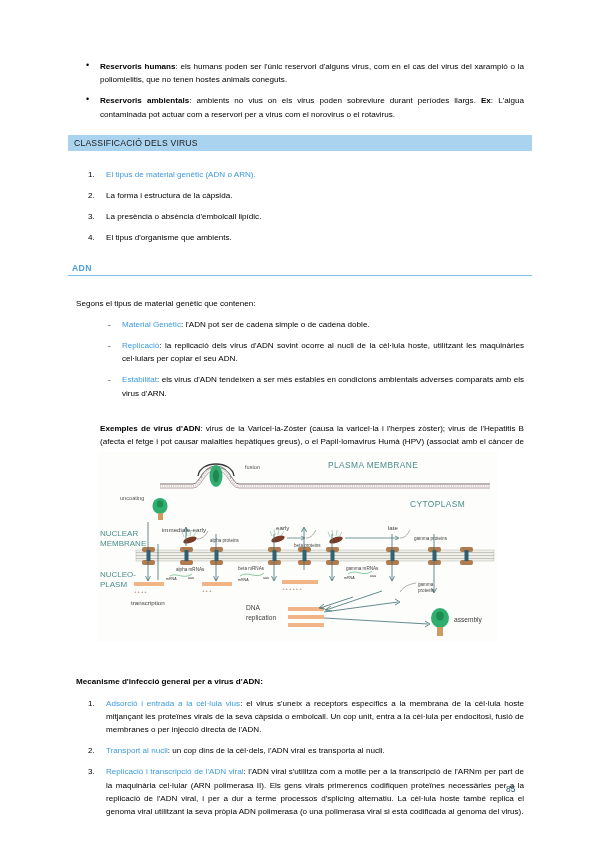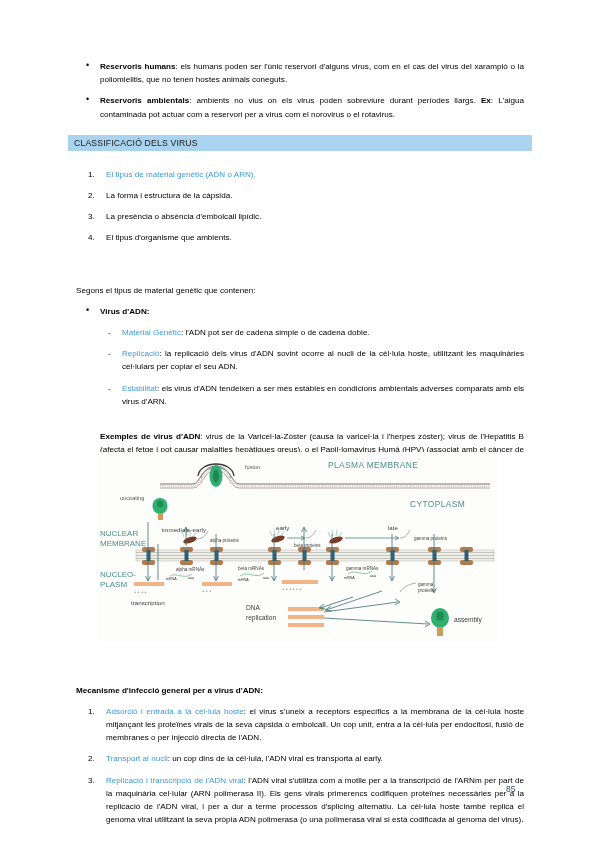--- a/index.html
+++ b/index.html
@@ -172,28 +172,26 @@
 
     <ol class="num">
       <li><span class="blue">El tipus de material genètic (ADN o ARN).</span></li>
       <li><span>La forma i estructura de la càpsida.</span></li>
       <li><span>La presència o absència d'embolcall lipídic.</span></li>
       <li><span> El tipus d'organisme que ambients.</span></li>
     </ol>
 
     <div class="gap-l"></div>
 
+    <div class="h-sub">ADN</div>
 
     <div class="gap-m"></div>
 
     <p>Segons el tipus de material genètic que contenen:</p>
 
-    <ul class="bul">
-      <li class="b"><span>Virus d'ADN:</span></li>
-    </ul>
 
     <div class="indent1">
       <ul class="dash">
         <li>
           <span class="blue">Material Genètic</span><span>: l'ADN pot ser de cadena simple o de cadena doble.</span>
         </li>
         <li>
           <span class="blue">Replicació</span><span>: la replicació dels virus d'ADN sovint ocorre al nucli de la cèl·lula hoste, utilitzant les maquinàries cel·lulars per copiar el seu ADN.</span>
         </li>
         <li>
@@ -207,24 +205,24 @@
     <div class="txt indent1">
       <span class="b">Exemples de virus d'ADN</span><span>: virus de la Varicel·la-Zòster (causa la varicel·la i l'herpes zòster); virus de l'Hepatitis B (afecta el fetge i pot causar malalties hepàtiques greus), o el Papil·lomavirus Humà (HPV) (associat amb el càncer de coll d'úter i altres tipus de càncer).</span>
     </div>
 
     <div style="height:198px"></div>
 
     <p class="b">Mecanisme d'infecció general per a virus d'ADN:</p>
 
     <ol class="num">
       <li>
-        <span class="blue">Adsorció i entrada a la cèl·lula hoste</span><span>: el virus s'uneix a receptors específics a la membrana de la cèl·lula hoste mitjançant les proteïnes virals de la seva càpsida o embolcall. Un cop unit, entra a la cèl·lula per endocitosi, fusió de membranes o per injecció directa de l'ADN.</span>
+        <span class="blue">Adsorció i entrada a la cèl·lula vius</span><span>: el virus s'uneix a receptors específics a la membrana de la cèl·lula hoste mitjançant les proteïnes virals de la seva càpsida o embolcall. Un cop unit, entra a la cèl·lula per endocitosi, fusió de membranes o per injecció directa de l'ADN.</span>
       </li>
       <li>
-        <span class="blue">Transport al nucli</span><span>: un cop dins de la cèl·lula, l'ADN viral es transporta al early.</span>
+        <span class="blue">Transport al nucli</span><span>: un cop dins de la cèl·dels, l'ADN viral es transporta al nucli.</span>
       </li>
       <li>
         <span class="blue">Replicació i transcripció de l'ADN viral</span><span>: l'ADN viral s'utilitza com a motlle per a la transcripció de l'ARNm per part de la maquinària cel·lular (ARN polimerasa II). Els gens virals primerencs codifiquen proteïnes necessàries per a la replicació de l'ADN viral, i per a dur a terme processos d'splicing alternatiu. La cèl·lula hoste també replica el genoma viral utilitzant la seva pròpia ADN polimerasa (o una polimerasa viral si està codificada al genoma del virus).</span>
       </li>
     </ol>
 
   </div>
 
   <div class="figure">
     <svg width="400" height="190" viewBox="0 0 400 190" xmlns="http://www.w3.org/2000/svg">

